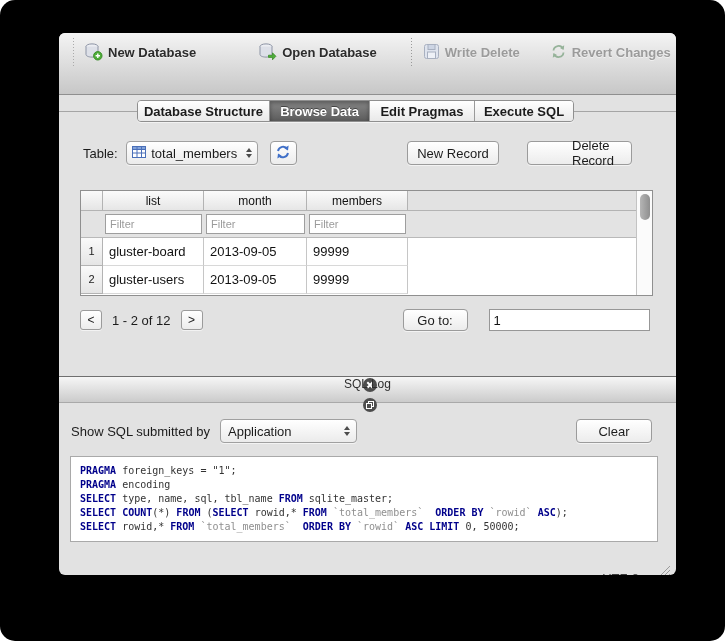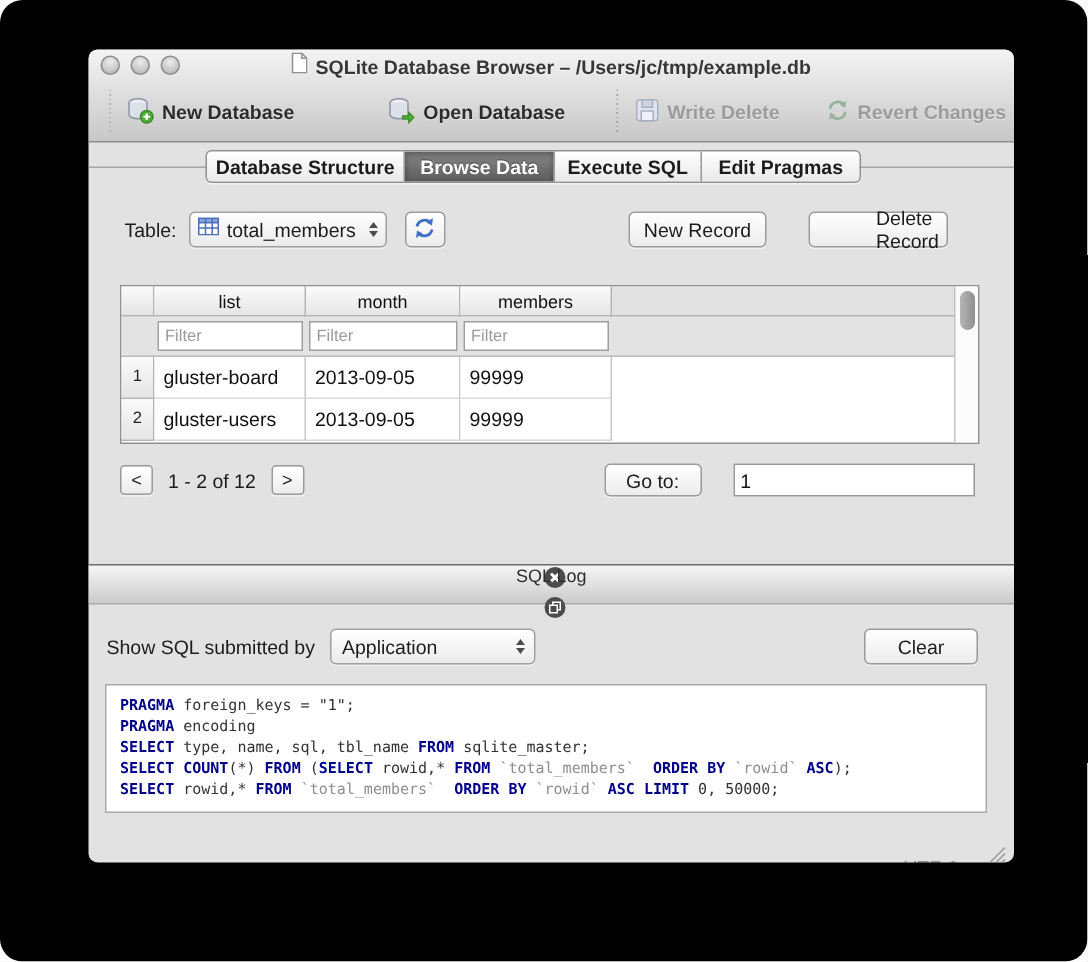--- a/index.html
+++ b/index.html
@@ -48,21 +48,21 @@
   .dd-text { font-size:13px; color:#1c1c1c; }
   .stepper { display:flex; flex-direction:column; gap:2px; margin-left:4px; }
   .arr-up { width:0; height:0; border-left:3px solid transparent; border-right:3px solid transparent; border-bottom:4px solid #4c4c4c; }
   .arr-dn { width:0; height:0; border-left:3px solid transparent; border-right:3px solid transparent; border-top:4px solid #4c4c4c; }
   .table-dd { width:132px; margin-left:8px; }
   .btn { display:flex; align-items:center; justify-content:center; height:24px; font-size:13px; color:#1c1c1c;
          border:1px solid #9b9b9b; border-radius:4px; background:linear-gradient(#ffffff,#ececec);
          box-shadow:0 1px 0 rgba(255,255,255,.6); }
   .refresh-btn { width:27px; height:24px; margin-left:12px; }
   .spacer { flex:1; }
-  .btn-new { width:92px; } .btn-del { width:93px; margin-left:28px;padding-left:44px; }
+  .btn-new { width:92px; } .btn-del { width:105px; margin-left:28px;padding-left:44px; }
 
   
   .grid { position:relative; margin:24px 23px 12px 21px; height:106px; border:1px solid #8f8f8f; background:#fff; }
   .g-row { display:flex; }
   .g-corner, .g-num { width:22px; flex:none; background:linear-gradient(#fafafa,#e5e5e5);
                       border-right:1px solid #b3b3b3; border-bottom:1px solid #b3b3b3; }
   .g-h { flex:none; background:linear-gradient(#fbfbfb,#e6e6e6); border-right:1px solid #b3b3b3; border-bottom:1px solid #b3b3b3;
          font-size:12px; color:#111; text-align:center; line-height:20px; }
   .g-head { height:20px; } .g-head .g-fill { background:#e2e2e2; border-bottom:1px solid #b3b3b3; }
   .c1{width:101px;} .c2{width:103px;} .c3{width:101px;}
@@ -112,34 +112,20 @@
   .enc { font-size:13px; color:#3c3c3c; margin-top:-8px; }
   .grip { position:absolute; right:5px; bottom:22px; }
 </style>
 </head>
 <body>
 
 <div class="backdrop">
   <div class="window">
 
     <div class="chrome">
-      <div class="titlebar">
-        <div class="traffic">
-          <span class="tl"></span>
-          <span class="tl"></span>
-          <span class="tl"></span>
-        </div>
-        <div class="title-wrap">
-          <span><svg width="11" height="14" viewBox="0 0 11 14">
-                <path d="M1 .5 h6.2 l3.3 3.3 V13.5 H1 z" fill="#fdfdfd" stroke="#909090"></path>
-                <path d="M7.2 .5 v3.3 h3.3" fill="none" stroke="#909090"></path>
-              </svg></span>
-          <span class="title-text">SQLite Database Browser – /Users/jc/tmp/example.db</span>
-        </div>
-      </div>
       <div class="toolbar">
         <span class="tb-grip"></span>
         <div class="tb-item">
           <span><svg width="19" height="19" viewBox="0 0 19 19">
                 <ellipse cx="8" cy="4.5" rx="6" ry="2.6" fill="#eceef3" stroke="#8d94a5"></ellipse>
                 <path d="M2 4.5 v8 c0 1.5 2.7 2.6 6 2.6 s6-1.1 6-2.6 v-8" fill="#dde0e8" stroke="#8d94a5"></path>
                 <circle cx="13.8" cy="13.8" r="4.2" fill="#4fae3a" stroke="#3a8c28"></circle>
                 <path d="M13.8 11.6 v4.4 M11.6 13.8 h4.4" stroke="#fff" stroke-width="1.4"></path>
               </svg></span>
           <span>New Database</span>
@@ -172,22 +158,22 @@
               </svg></span>
           <span>Revert Changes</span>
         </div>
       </div>
     </div>
 
     <div class="tabstrip">
       <div class="segmented">
         <div class="seg w132">Database Structure</div>
         <div class="seg w100 active">Browse Data</div>
+        <div class="seg w105">Edit Pragmas</div>
         <div class="seg w98">Execute SQL</div>
-        <div class="seg w105">Edit Pragmas</div>
       </div>
     </div>
 
     <div class="content">
       <div class="controls">
         <span class="lbl">Table:</span>
         <div class="dropdown table-dd">
           <span><svg width="14" height="12" viewBox="0 0 14 12">
                 <rect x=".5" y=".5" width="13" height="11" fill="#fff" stroke="#4a6fb8"></rect>
                 <rect x=".5" y=".5" width="13" height="3" fill="#83a3da" stroke="#4a6fb8"></rect>

